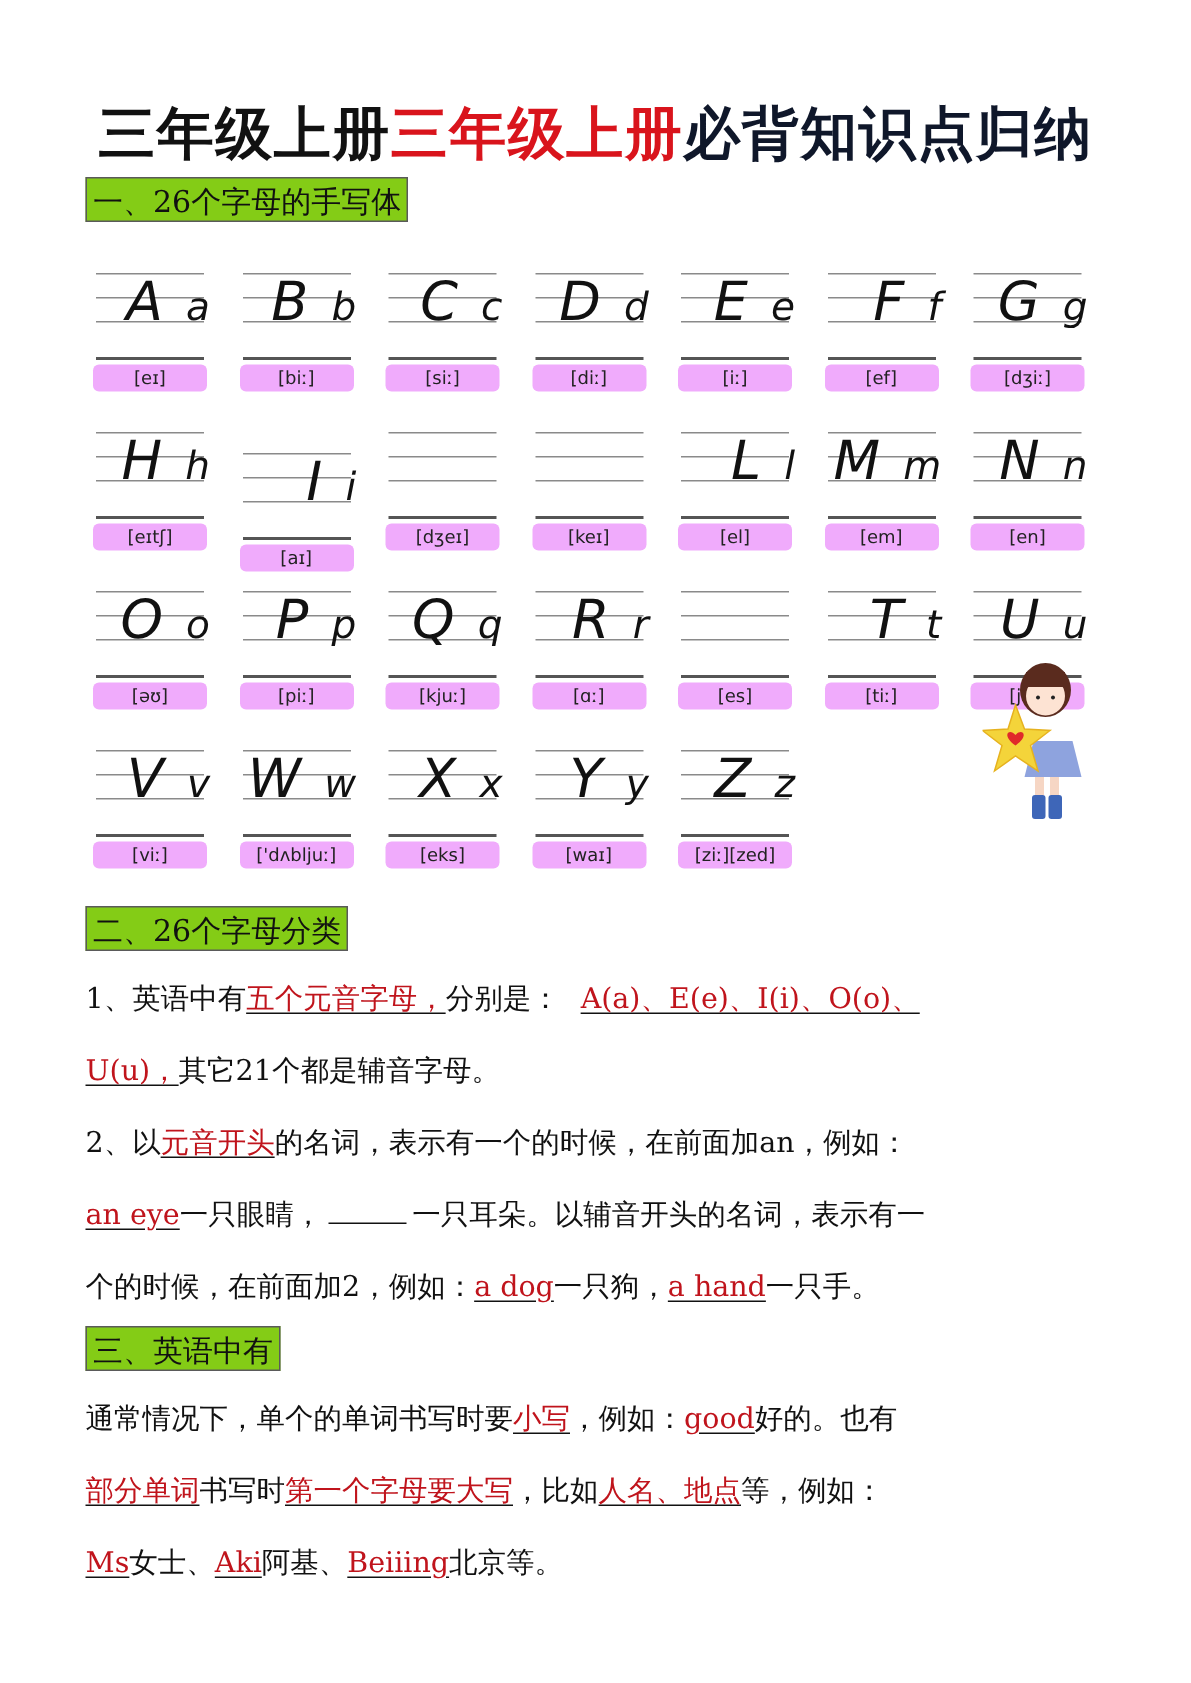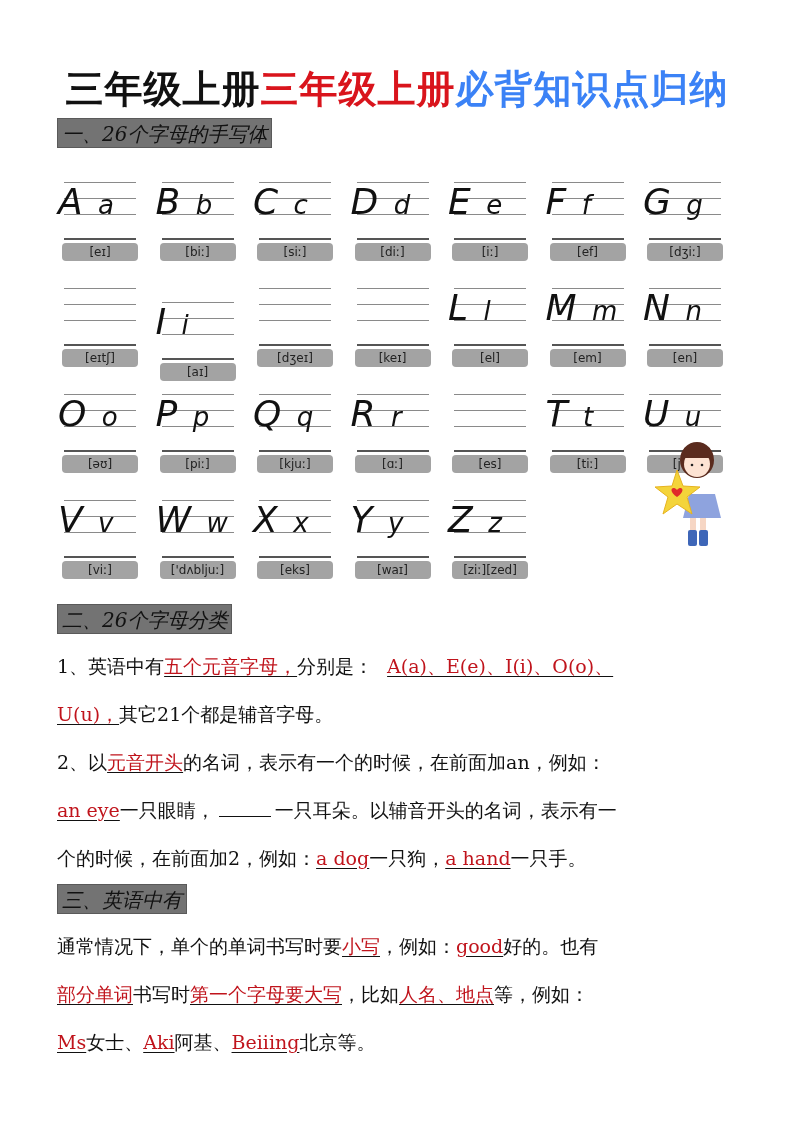--- a/index.html
+++ b/index.html
@@ -2,38 +2,38 @@
 <html><head>
 <meta charset="utf-8">
 <style>
   html, body { margin: 0; padding: 0; background: #ffffff; }
   body { width: 794px; height: 1122px; position: relative; overflow: hidden;
          font-family: "DejaVu Serif", "Liberation Serif", serif; color: #111; }
   .title { position: absolute; top: 62px; left: 0; width: 794px; text-align: center;
            font-family: "DejaVu Sans", sans-serif; font-weight: bold; font-size: 38px; letter-spacing: 1px; line-height: 54px; }
   .title .t-black { color: #111111; }
   .title .t-red { color: #d9141c; }
-  .title .t-blue { color: #3b82f6; }
+  .title .t-blue { color: #0f172a; }
 
   .sec-head { position: absolute; left: 57px; height: 30px; padding: 0 4px;
-              background: #737373; border: 1px solid #5a5a5a;
+              background: #84cc16; border: 1px solid #5a5a5a;
               font-family: "DejaVu Serif", serif; font-size: 20px; line-height: 30px; color: #111;
-              box-sizing: border-box; white-space: nowrap; font-style: italic; }
+              box-sizing: border-box; white-space: nowrap; }
 
   .grid { position: absolute; left: 58px; top: 174px; width: 680px; }
   .card { position: absolute; width: 84px; height: 94px; }
   .card .lines { position: absolute; left: 6px; top: 8px; width: 72px; height: 56px; }
   .card .line { position: absolute; left: 0; width: 72px; height: 1px; background: #8a8a8a; }
   .card .line.base { background: #555; height: 1.5px; }
-  .card .glyphs { position: absolute; left: 0; top: 6px; width: 84px; text-align: left;
+  .card .glyphs { position: absolute; left: 0; top: 6px; width: 84px; text-align: right;
                   font-family: "DejaVu Sans", sans-serif; font-style: oblique; font-size: 36px;
                   line-height: 44px; color: #111; letter-spacing: 2px; }
   .card .glyphs .lc { font-size: 26px; }
   .card .phon { position: absolute; left: 4px; top: 69px; width: 76px; height: 18px; border-radius: 4px;
-                background: #a3a3a3; text-align: center; font-family: "DejaVu Sans", sans-serif;
+                background: #f0abfc; text-align: center; font-family: "DejaVu Sans", sans-serif;
                 font-size: 12px; line-height: 18px; color: #222; }
 
   .girl { position: absolute; left: 655px; top: 432px; width: 70px; height: 120px; }
 
   .para { position: absolute; left: 57px; width: 690px; font-family: "DejaVu Serif", serif;
           font-size: 19px; line-height: 48px; color: #111; white-space: nowrap; }
   .red { color: #c0141c; }
   .ul { text-decoration: underline; text-decoration-color: #111; text-underline-offset: 3px; }
   .blank { display: inline-block; width: 52px; border-bottom: 1.5px solid #111; height: 18px; vertical-align: baseline; margin: 0 4px; }
 </style>
@@ -117,20 +117,21 @@
       <div class="glyphs"><span>G</span> <span class="lc">g</span></div>
       <div class="phon">[dʒiː]</div>
     </div>
     <div class="card" style="left: 0px; top: 106px;">
       <div class="lines">
         <div class="line" style="top: 0px;"></div>
         <div class="line" style="top: 16px;"></div>
         <div class="line" style="top: 32px;"></div>
         <div class="line base" style="top: 56px;"></div>
       </div>
+      <div class="glyphs"><span>H</span> <span class="lc">h</span></div>
       <div class="phon">[eɪtʃ]</div>
     </div>
     <div class="card" style="left: 97.5px; top: 120px;">
       <div class="lines">
         <div class="line" style="top: 0px;"></div>
         <div class="line" style="top: 16px;"></div>
         <div class="line" style="top: 32px;"></div>
         <div class="line base" style="top: 56px;"></div>
       </div>
       <div class="glyphs"><span>I</span> <span class="lc">i</span></div>

